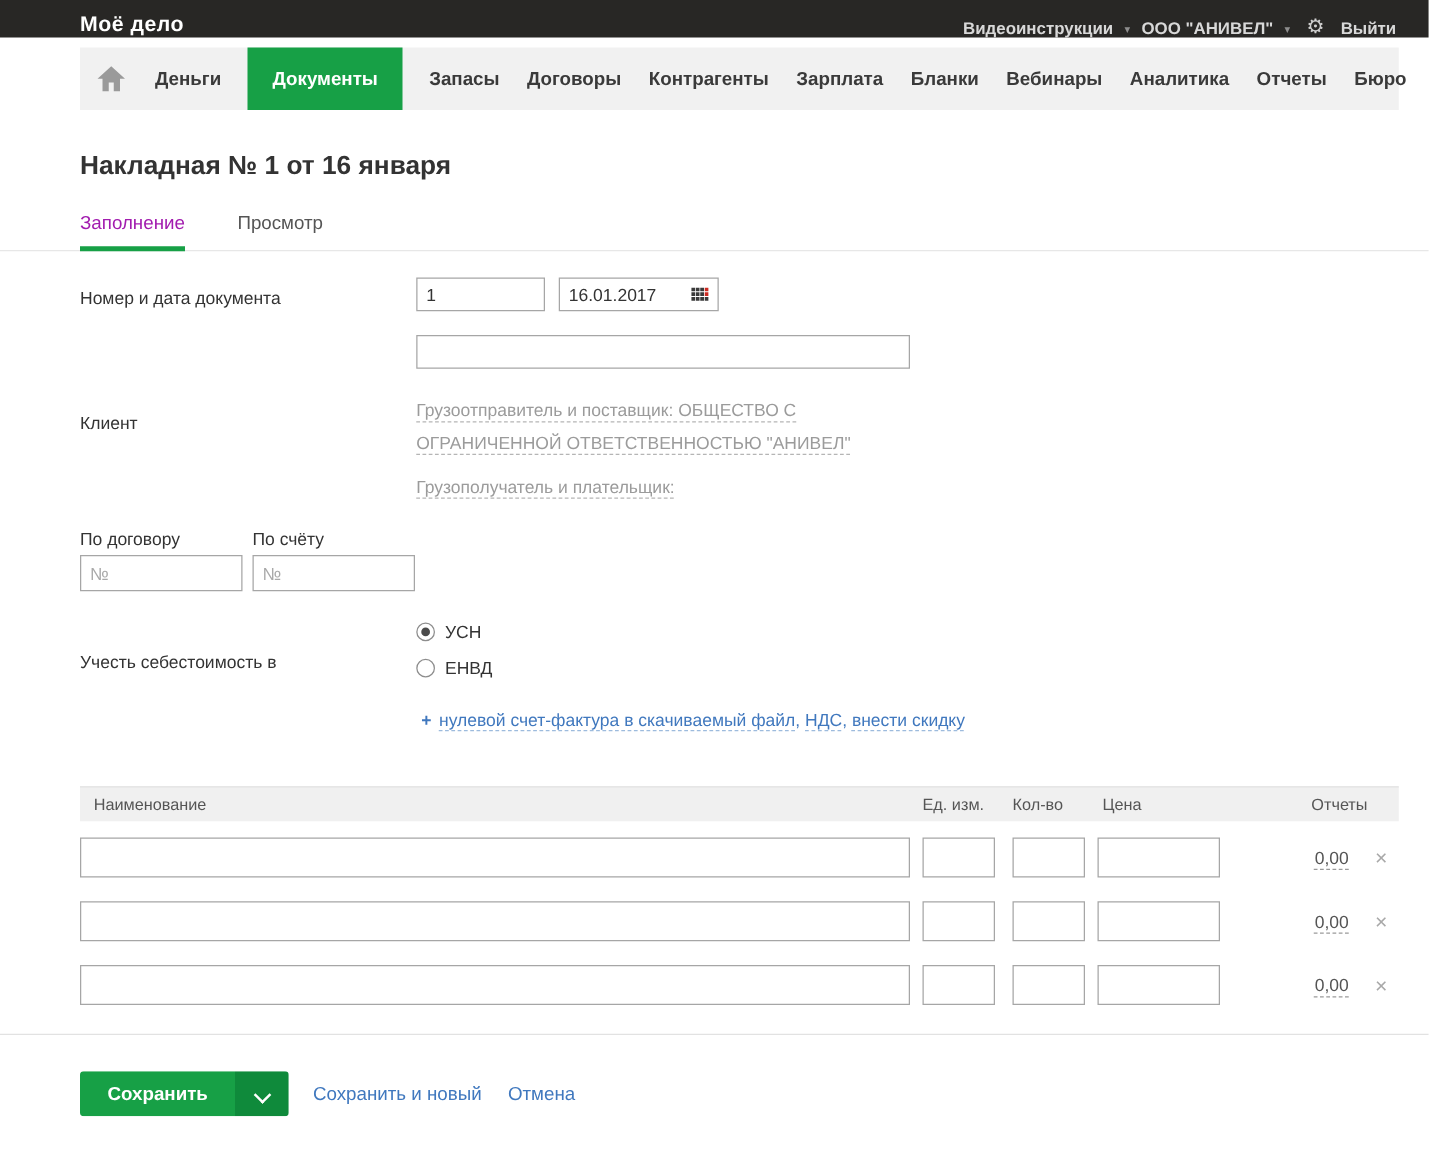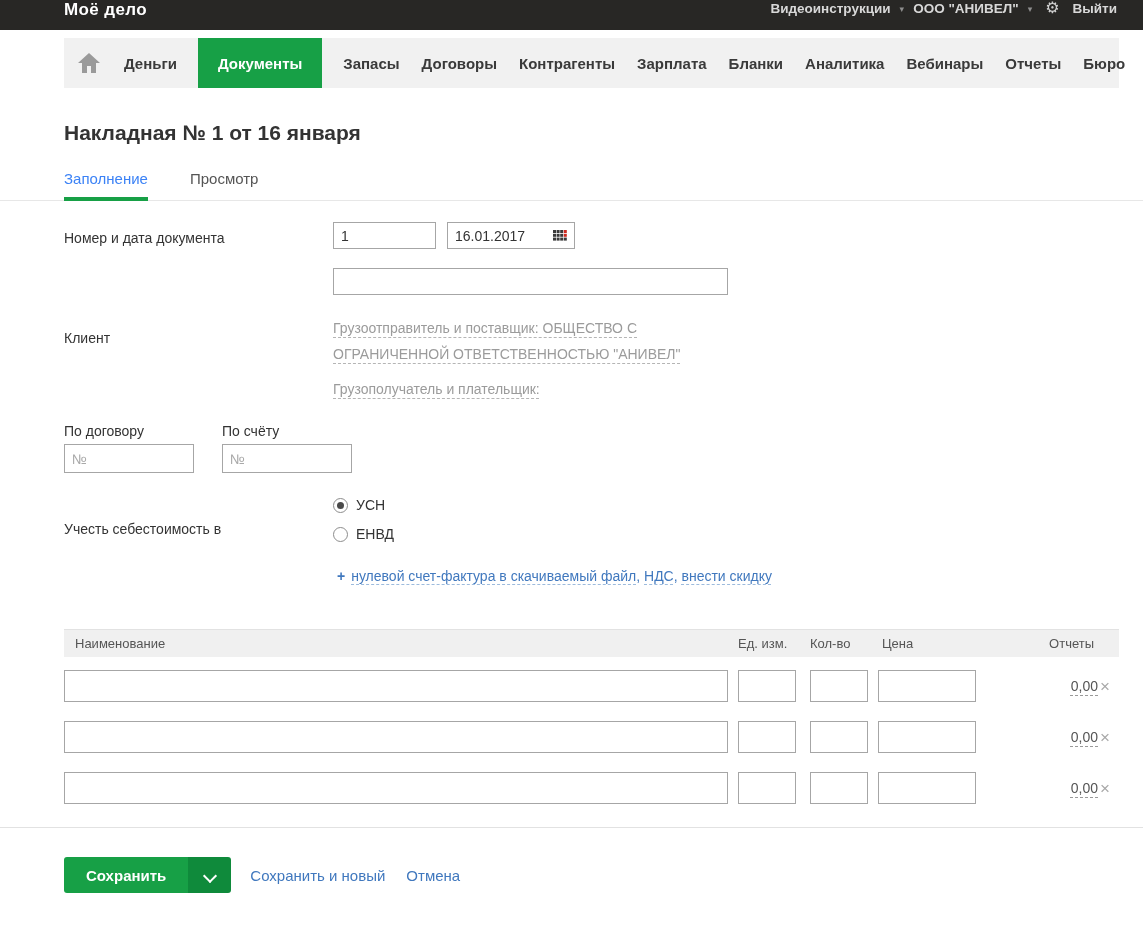--- a/index.html
+++ b/index.html
@@ -4,21 +4,21 @@
 <style>
   * { margin:0; padding:0; box-sizing:border-box; }
   html,body { background:#fff; }
   body {
     width:1143px; height:934px; position:relative; overflow:hidden;
     font-family:"Liberation Sans", sans-serif; color:#333;
   }
 
   
   .topbar {
-    height:30px; background:#282725; display:flex; align-items:flex-start;
+    height:30px; background:#282725; display:flex; align-items:flex-end;
     justify-content:space-between; padding:0 26px 0 64px;
   }
   .brand { color:#fff; font-size:17px; font-weight:bold; letter-spacing:.4px; cursor:pointer; }
   .topbar-right { display:flex; align-items:center; gap:9px; }
   .top-link { color:#d8d8d8; font-size:13.5px; font-weight:bold; cursor:pointer; }
   .tb-caret { color:#8e8e8e; font-size:9px; line-height:1; padding-top:2px; }
   .gear { color:#cfcfcf; font-size:16px; line-height:1; cursor:pointer; margin:0 4px; }
 
   
   .mainnav {
@@ -34,21 +34,21 @@
 
   
   .page-title {
     margin:33px 0 0 64px; font-size:21px; font-weight:bold; color:#333;
   }
   .tabs {
     display:flex; gap:42px; padding-left:64px; margin-top:25px;
     border-bottom:1px solid #e7e7e7;
   }
   .tab { font-size:15px; color:#555; padding-bottom:13px; position:relative; cursor:pointer; }
-  .tab.active { color:#3b82f6; }
+  .tab.active { color:#a21caf; }
   .tab.active::after {
     content:""; position:absolute; left:0; right:0; bottom:-1px; height:4px; background:#17a046;
   }
 
   
   .form { padding-left:64px; }
   .frow { display:flex; align-items:center; }
   .flabel { width:269px; flex:0 0 269px; font-size:14px; color:#333; padding-top:5px; }
 
   input[type="text"] {
@@ -67,21 +67,21 @@
   .client-input { width:395px; }
   .client-links { width:404px; margin-top:20px; }
   .glink {
     font-size:14px; color:#9b9b9b; line-height:26px; cursor:pointer;
     text-decoration:underline; text-decoration-style:dashed; text-decoration-color:#b5b5b5;
     text-underline-offset:4px; text-decoration-thickness:1px;
   }
   .glink-block2 { margin-top:9px; display:inline-block; }
 
   .row-issue { margin-top:21px; }
-  .issue-cols { display:flex; gap:28px; }
+  .issue-cols { display:flex; gap:8px; }
   .icol .ilabel { font-size:14px; color:#333; margin-bottom:5px; }
   .icol input { width:130px; height:29px; }
 
   .row-cost { margin-top:24px; }
   .radio-line { display:flex; align-items:center; margin-bottom:13px; cursor:pointer; }
   .radio {
     width:15px; height:15px; border-radius:50%; border:1px solid #8d8d8d; background:#fff;
     margin-right:8px; position:relative; flex:0 0 15px;
   }
   .radio.checked::after {
@@ -121,21 +121,21 @@
 
   .trow {
     display:grid; grid-template-columns:674px 72px 68px 108px 1fr;
     align-items:center; padding:13px 0 6px 0;
   }
   .trow input { height:32px; }
   .inp-name { width:664px; }
   .inp-unit { width:58px; }
   .inp-qty  { width:58px; }
   .inp-price{ width:98px; }
-  .cell-sum { display:flex; align-items:center; justify-content:flex-end; gap:2px; padding-right:9px; }
+  .cell-sum { display:flex; align-items:center; justify-content:flex-end; gap:21px; padding-right:9px; }
   .sum-val {
     font-size:14px; color:#555; cursor:pointer;
     text-decoration:underline; text-decoration-style:dashed; text-decoration-color:#9a9a9a;
     text-underline-offset:4px; text-decoration-thickness:1px;
   }
   .del-x { color:#a9a9a9; font-size:17px; cursor:pointer; line-height:1; }
 
   .bottom-divider { margin-top:17px; height:1px; background:#e2e2e2; width:1143px; margin-left:-64px; } 
 
   
@@ -179,22 +179,22 @@
       <path d="M12 1 L23 11 H19 V21 H14 V14 H10 V21 H5 V11 H1 Z" fill="#9a9a9a"></path>
     </svg>
   </span>
   <span class="nav-item">Деньги</span>
   <span class="nav-item active">Документы</span>
   <span class="nav-item">Запасы</span>
   <span class="nav-item">Договоры</span>
   <span class="nav-item">Контрагенты</span>
   <span class="nav-item">Зарплата</span>
   <span class="nav-item">Бланки</span>
+  <span class="nav-item">Вебинары</span>
   <span class="nav-item">Аналитика</span>
-  <span class="nav-item">Вебинары</span>
   <span class="nav-item">Отчеты</span>
   <span class="nav-item">Бюро</span>
 </nav>
 
 <h1 class="page-title">Накладная № 1 от 16 января</h1>
 
 <div class="tabs">
   <div class="tab active">Заполнение</div>
   <div class="tab">Просмотр</div>
 </div>

